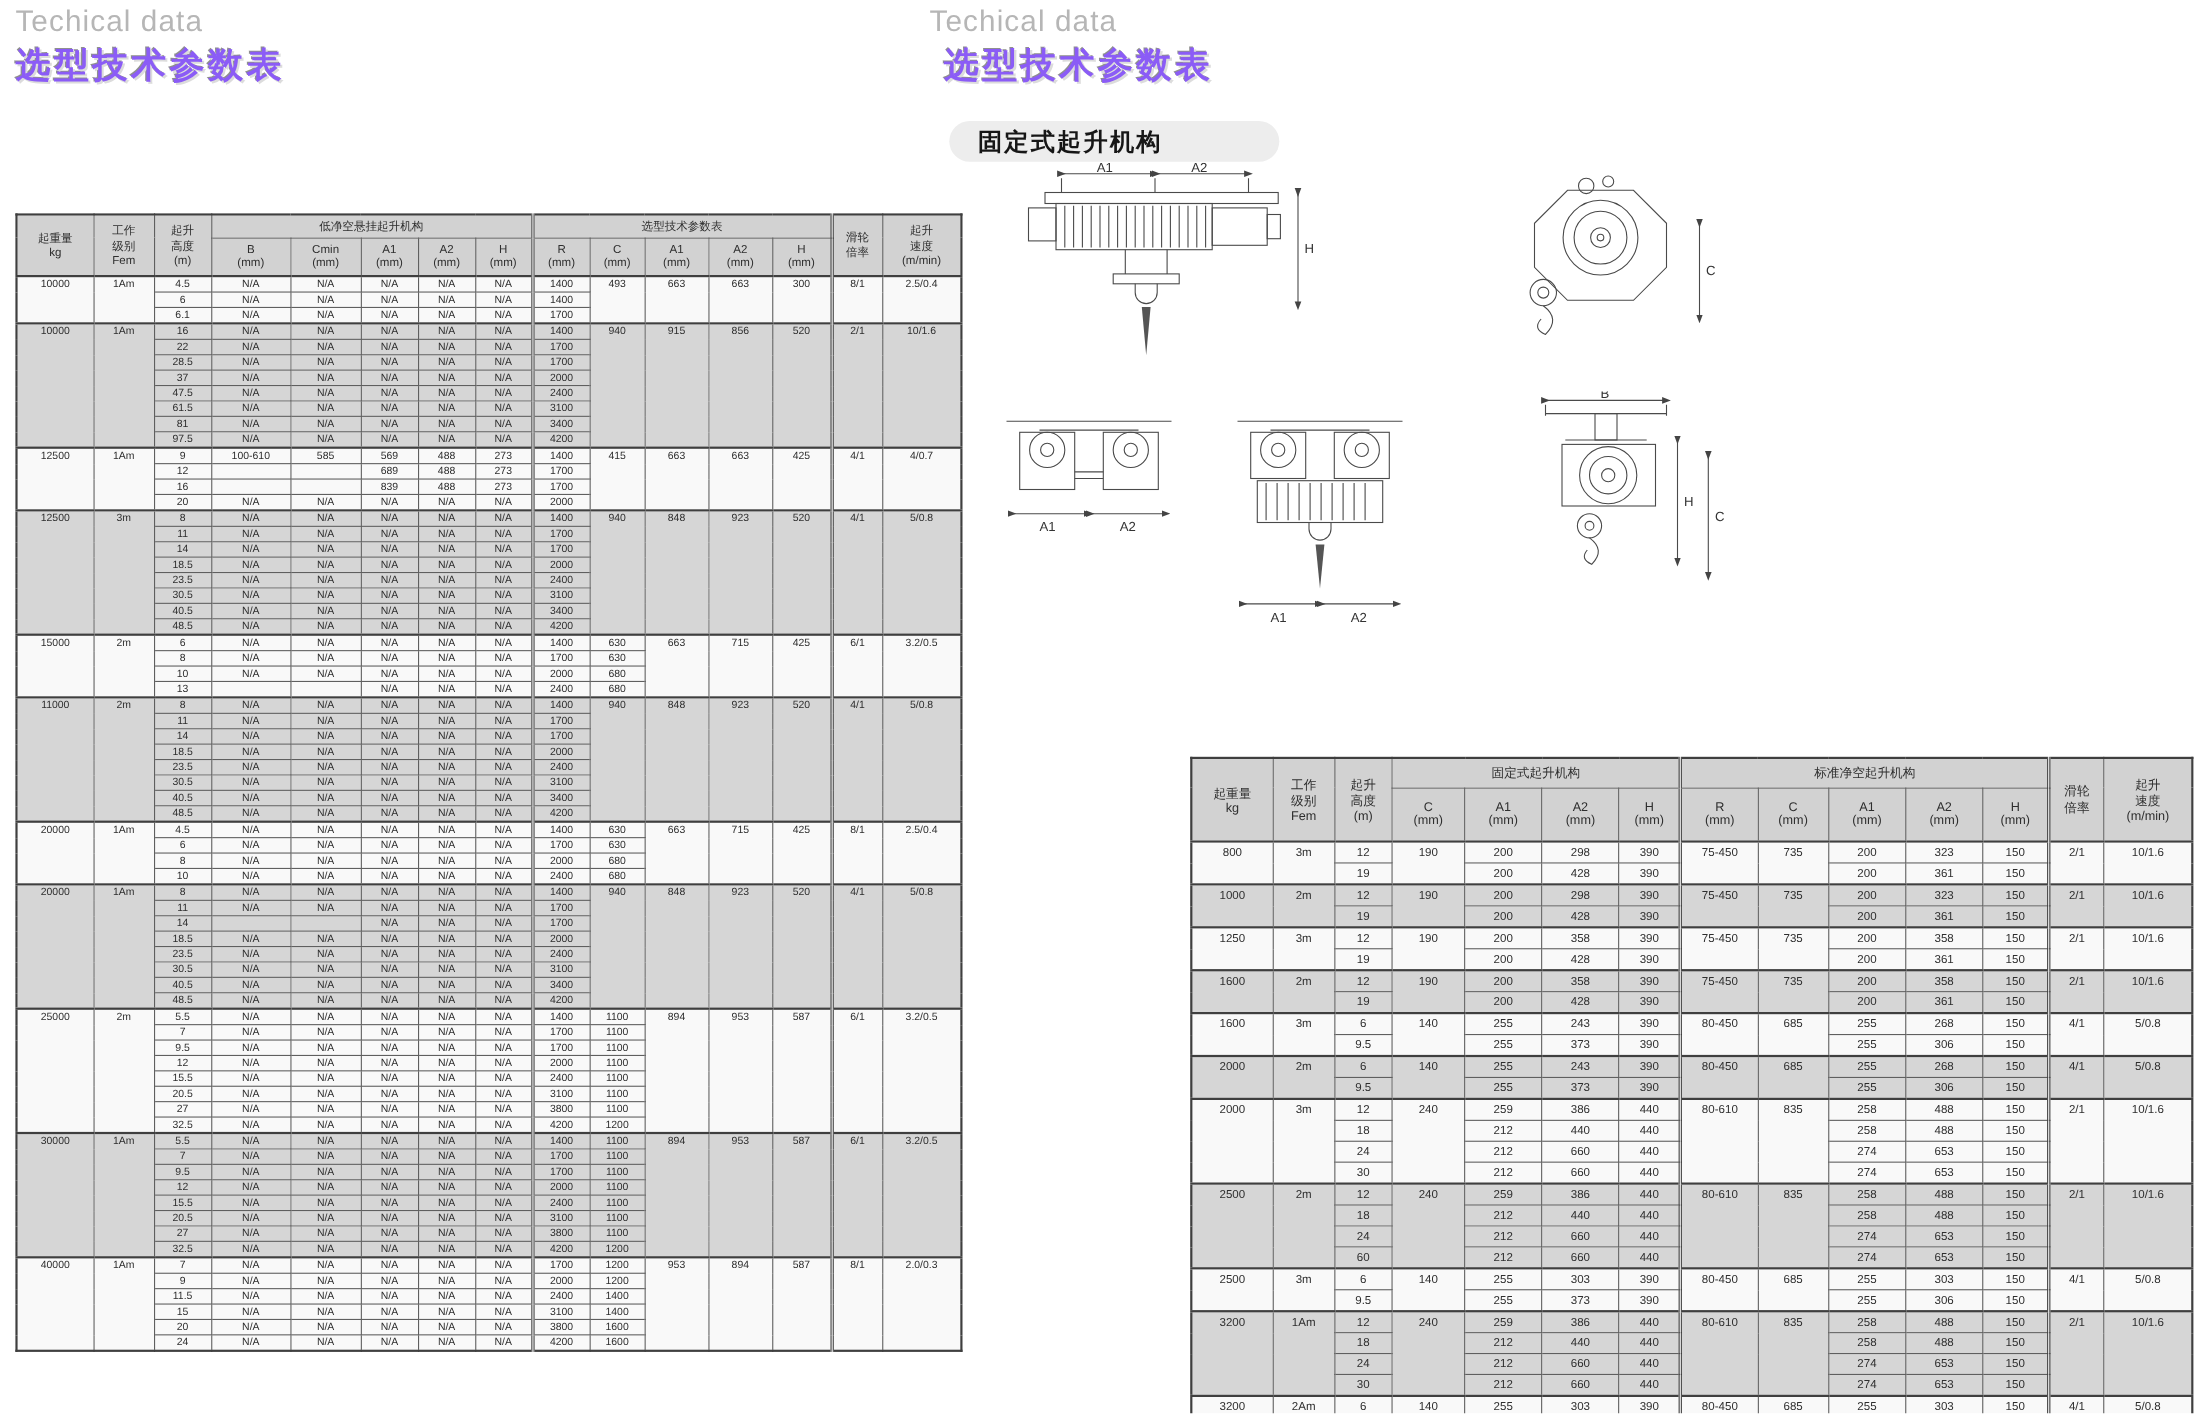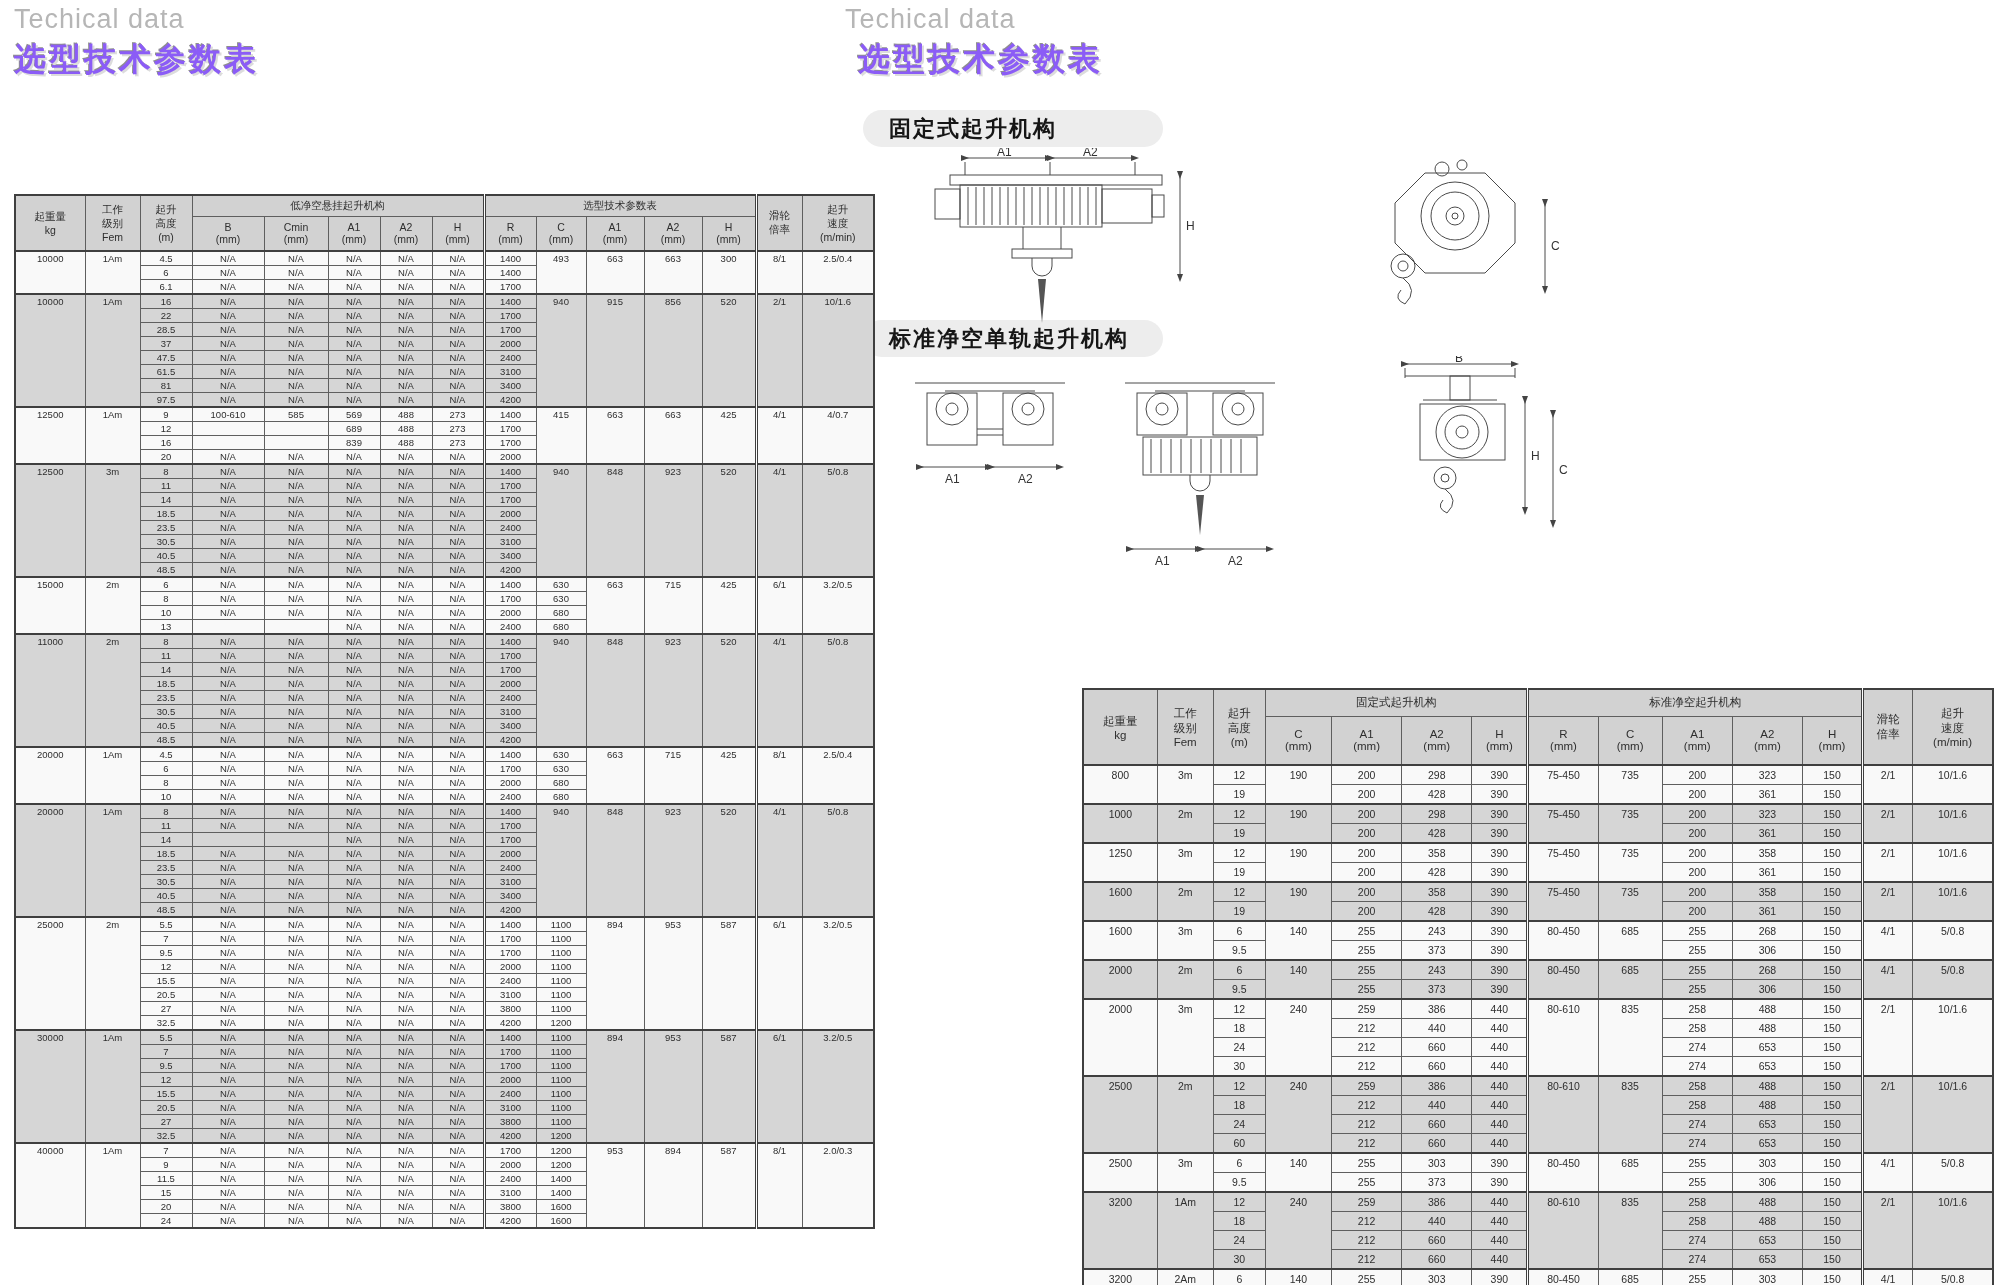--- a/index.html
+++ b/index.html
@@ -36,21 +36,20 @@
 
 <div class="page">
 
   <div class="subtitle" style="left:14px;top:4px">Techical data</div>
   <div class="big-title" style="left:14px;top:38px">选型技术参数表</div>
 
   <div class="subtitle" style="left:845px;top:4px">Techical data</div>
   <div class="big-title" style="left:858px;top:38px">选型技术参数表</div>
 
   <div class="pill" style="left:863px;top:110px">固定式起升机构</div>
-  <div class="pill" style="left:863px;top:320px">标准净空单轨起升机构</div>
 
   <svg class="diagram" style="left:895px;top:148px" width="700" height="185" viewBox="0 0 700 185">
     <defs>
       <marker id="ar" markerWidth="8" markerHeight="8" refX="4" refY="4" orient="auto">
           <path d="M0,1 L8,4 L0,7 z" fill="#444"></path>
         </marker>
     </defs>
     <g stroke="#4a4a4a" fill="none" stroke-width="1">
       <g transform="translate(40,0)">
         <line x1="30" y1="10" x2="114" y2="10" marker-start="url(#ar)" marker-end="url(#ar)"></line>

